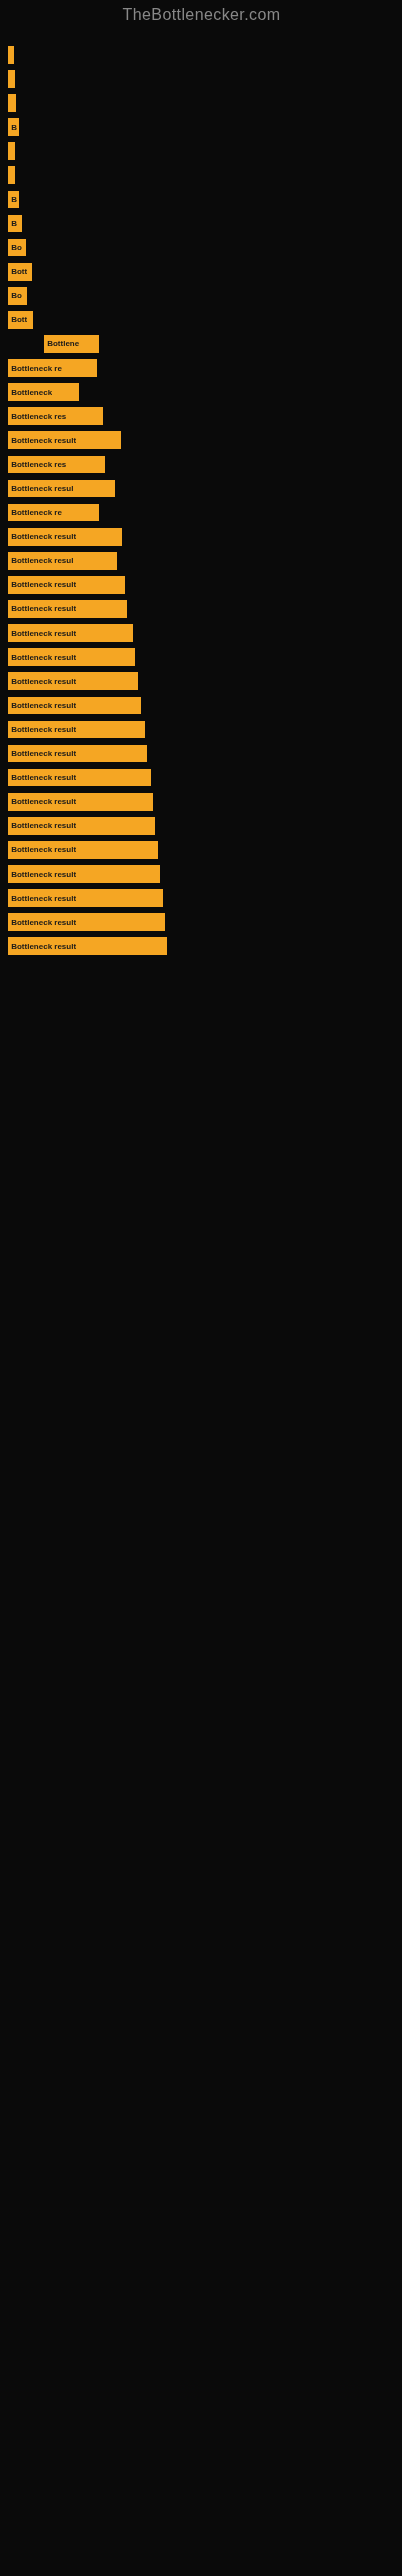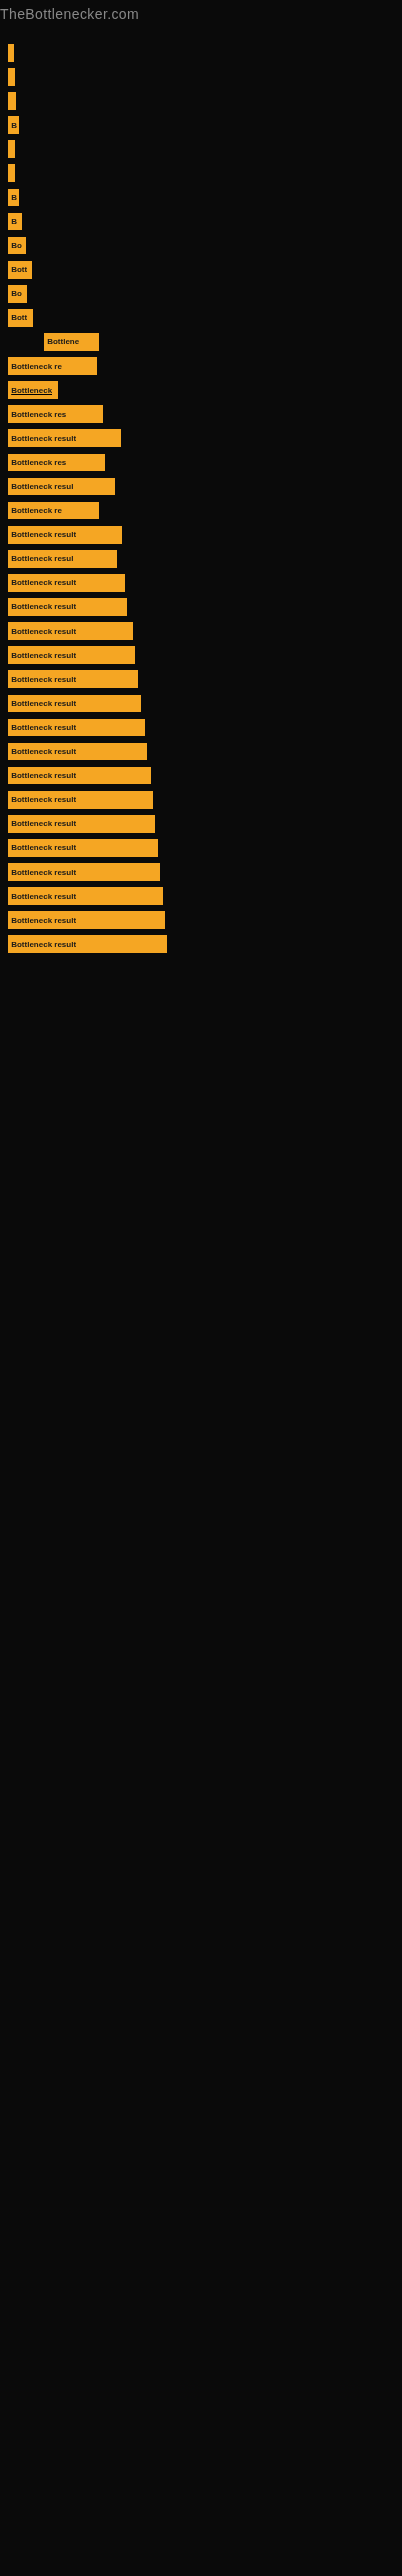--- a/index.html
+++ b/index.html
@@ -6,21 +6,22 @@
     body {
       background-color: #0a0a0a;
       width: 403px;
       min-height: 2576px;
       font-family: Arial, sans-serif;
       position: relative;
       overflow-x: hidden;
     }
     .site-title {
       color: #888;
-      font-size: 14px;
+      font-size: 16px;
+      text-align: center;
       padding: 6.4px 0 3.2px 0;
       letter-spacing: 0.4px;
     }
     .bars-container {
       padding: 16px 8px 8px 8px;
       display: flex;
       flex-direction: column;
       gap: 0px;
     }
     .bar-row {
@@ -106,21 +107,21 @@
       <div class="bar" style="width: 55px; margin-left: 36px;">
         <span class="bar-label">Bottlene</span>
       </div>
     </div>
     <div class="bar-row">
       <div class="bar" style="width: 89px;">
         <span class="bar-label">Bottleneck re</span>
       </div>
     </div>
     <div class="bar-row">
-      <div class="bar" style="width: 50px; text-decoration: underline;">
+      <div class="bar" style="width: 71px;">
         <span class="bar-label">Bottleneck</span>
       </div>
     </div>
     <div class="bar-row">
       <div class="bar" style="width: 95px;">
         <span class="bar-label">Bottleneck res</span>
       </div>
     </div>
     <div class="bar-row">
       <div class="bar" style="width: 113px;">

